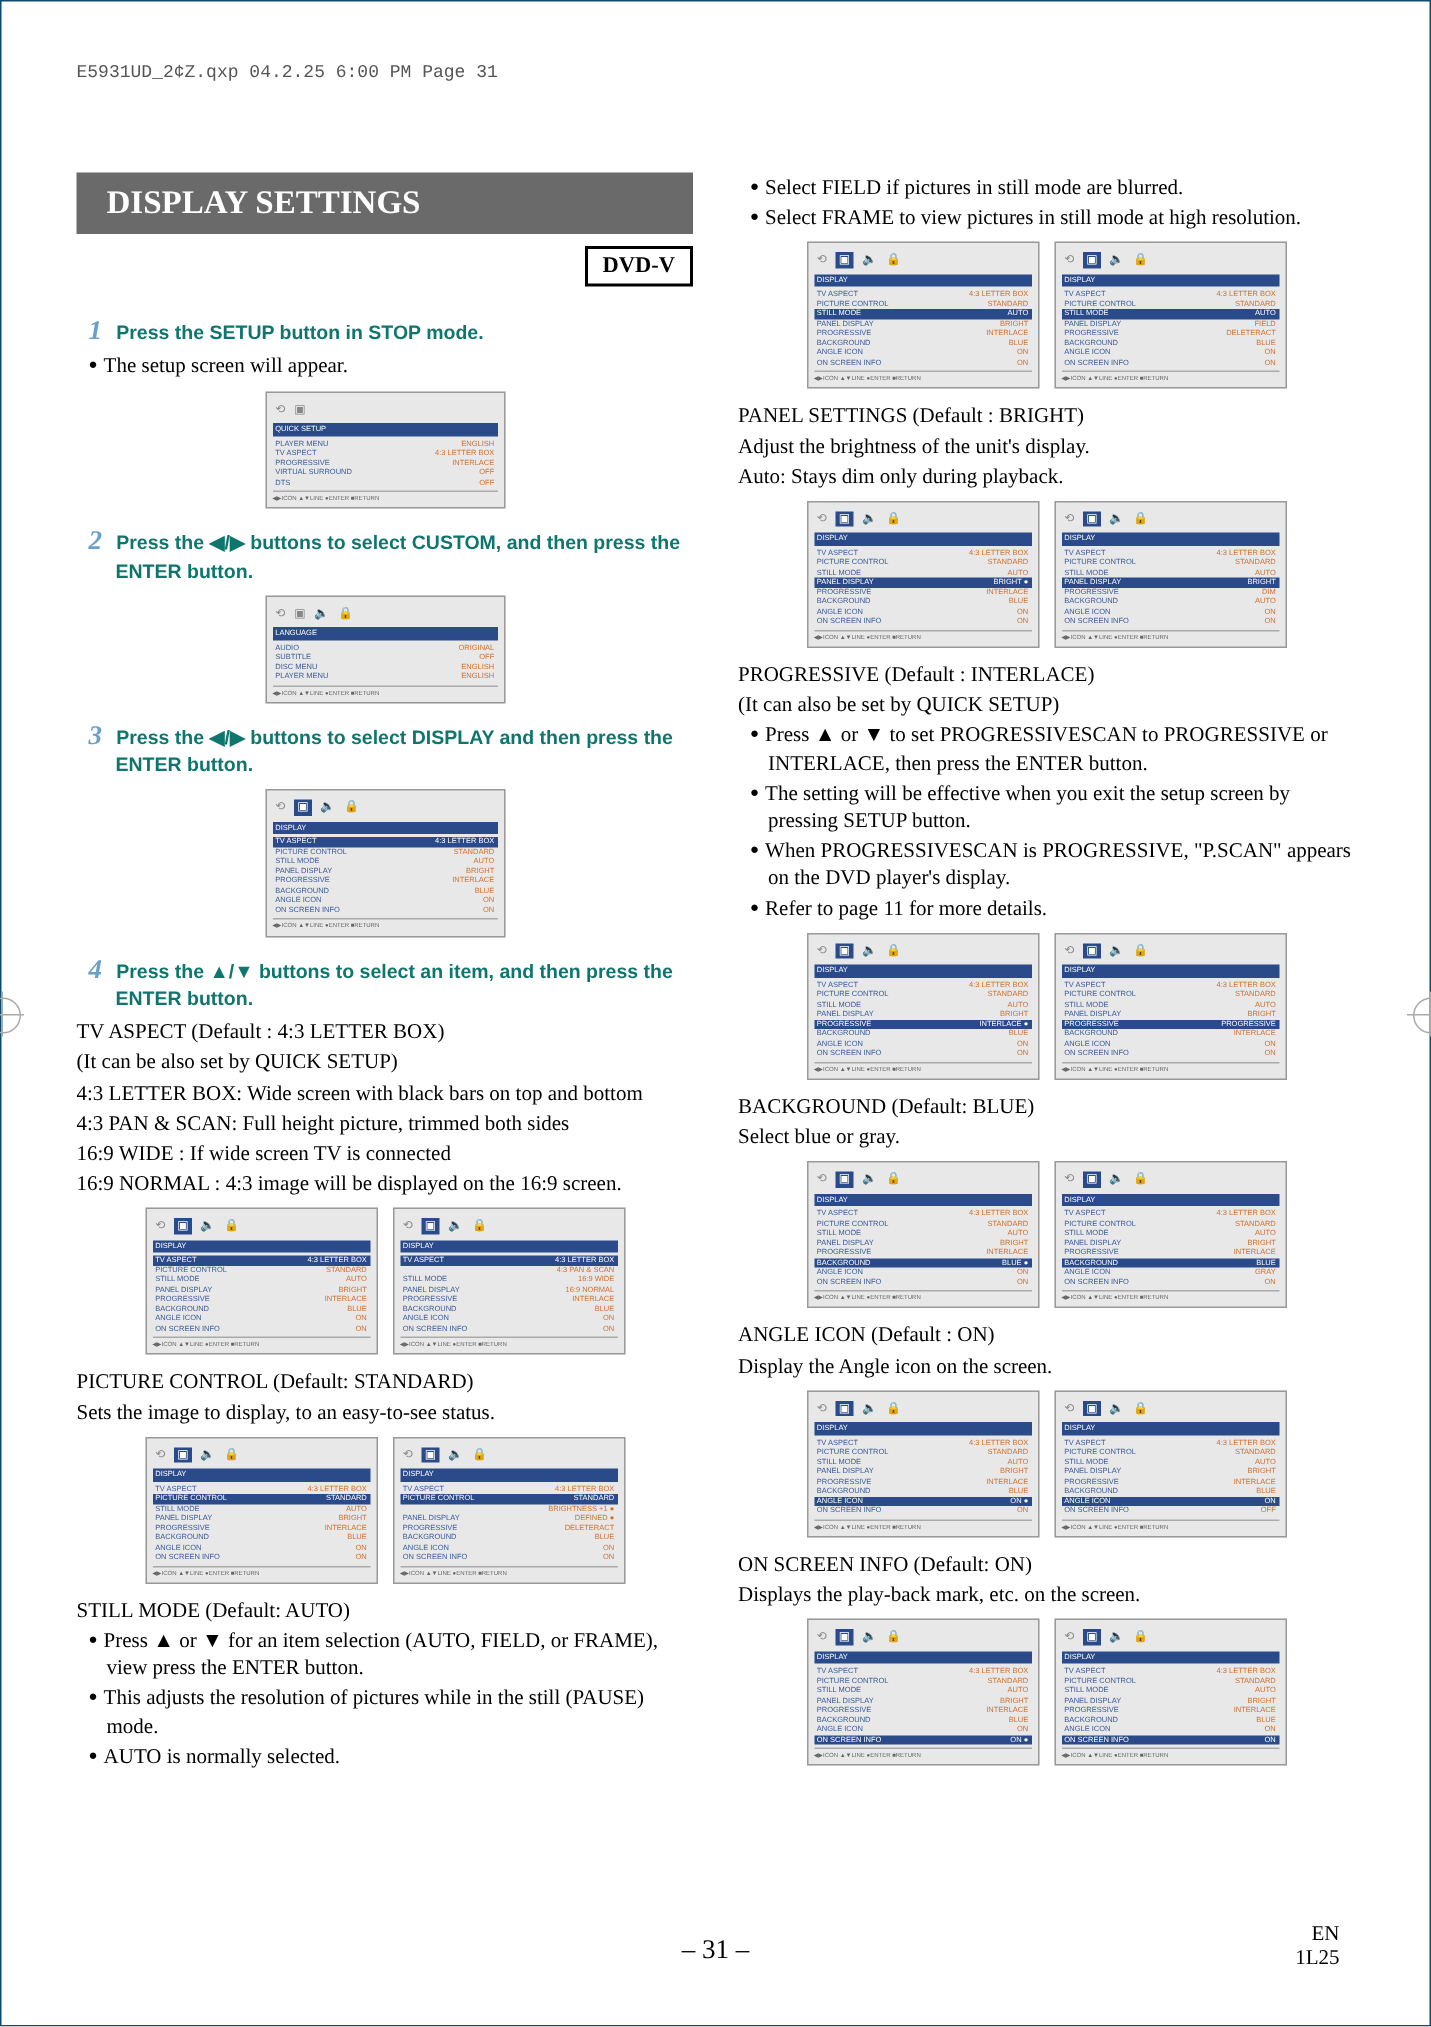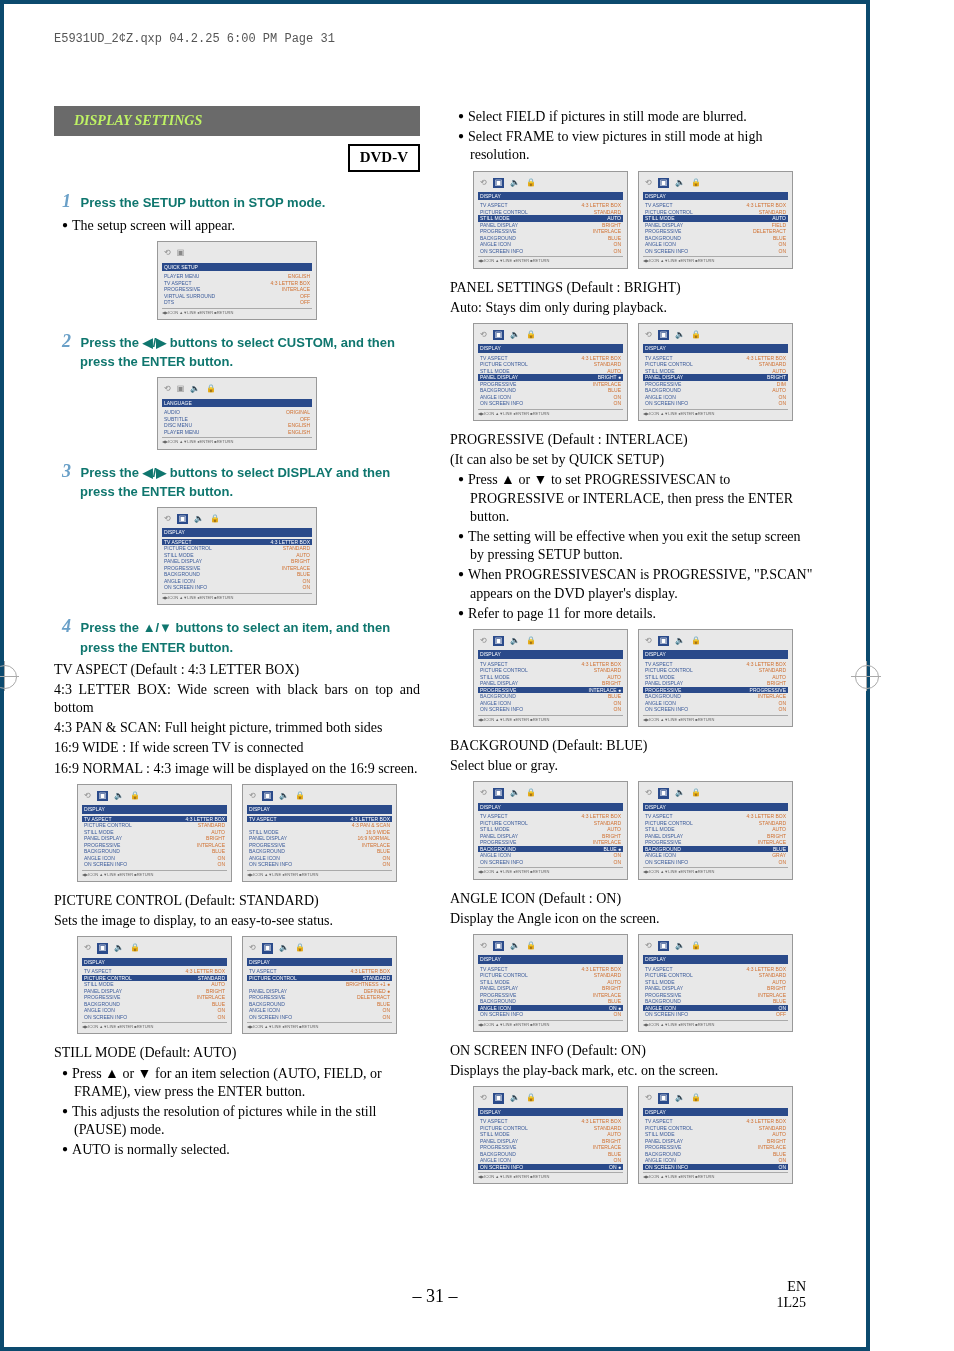--- a/index.html
+++ b/index.html
@@ -4,49 +4,48 @@
 <style>
   body {
     margin: 0;
     padding: 0;
     font-family: "Times New Roman", serif;
     background: #fff;
     width: 954px;
     position: relative;
   }
   .page {
-    width: 870px;
+    width: 954px;
     height: 1351px;
     position: relative;
     box-sizing: border-box;
-    padding: 28px 50px;
-    border: 4px solid #0c4a6e;
+    padding: 40px 50px;
+    border: 1px solid #0c4a6e;
   }
   .header-line {
     font-family: "Courier New", monospace;
     font-size: 12px;
     color: #555;
     margin-bottom: 60px;
   }
   .columns {
     display: flex;
     gap: 30px;
   }
   .col {
     flex: 1;
     font-size: 14px;
     line-height: 1.3;
   }
   .title-bar {
     background: #6a6a6a;
-    color: #bef264;
+    color: #ffffff;
     font-weight: bold;
-    font-size: 14px;
+    font-size: 22px;
     padding: 6px 20px;
-    font-style: italic;
     margin-bottom: 8px;
     font-family: "Times New Roman", serif;
   }
   .dvd-box {
     border: 2px solid #000;
     font-weight: bold;
     font-size: 15px;
     padding: 2px 10px;
     float: right;
     margin-bottom: 10px;
@@ -241,20 +240,21 @@
           </div>
         <div class="mini-foot">◀▶ICON  ▲▼LINE  ●ENTER  ■RETURN</div>
       </div>
 
       <div class="step-block">
         <span class="step-num">4</span>
         <span class="step-text">Press the ▲/▼ buttons to select an item, and then press the ENTER button.</span>
       </div>
 
       <div class="body-text">TV ASPECT (Default : 4:3 LETTER BOX)</div>
+      <div class="body-text">(It can be also set by QUICK SETUP)</div>
       <div class="body-text">4:3 LETTER BOX: Wide screen with black bars on top and bottom</div>
       <div class="body-text">4:3 PAN &amp; SCAN: Full height picture, trimmed both sides</div>
       <div class="body-text">16:9 WIDE : If wide screen TV is connected</div>
       <div class="body-text">16:9 NORMAL : 4:3 image will be displayed on the 16:9 screen.</div>
 
       <div class="mini-pair">
         <div class="mini-screen">
           <div class="mini-icons">
               <span>⟲</span>
               <span style="background:#2a4a8a;color:#fff;padding:0 2px">▣</span>
@@ -521,20 +521,21 @@
             </div>
           <div class="mini-row">
               <span>ON SCREEN INFO</span>
               <span class="v">ON</span>
             </div>
           <div class="mini-foot">◀▶ICON  ▲▼LINE  ●ENTER  ■RETURN</div>
         </div>
       </div>
 
       <div class="section-head body-text">PANEL SETTINGS (Default : BRIGHT)</div>
+      <div class="body-text">Adjust the brightness of the unit's display.</div>
       <div class="body-text">Auto: Stays dim only during playback.</div>
 
       <div class="mini-pair">
         <div class="mini-screen">
           <div class="mini-icons">
               <span>⟲</span>
               <span style="background:#2a4a8a;color:#fff;padding:0 2px">▣</span>
               <span>🔈</span>
               <span>🔒</span>
             </div>

